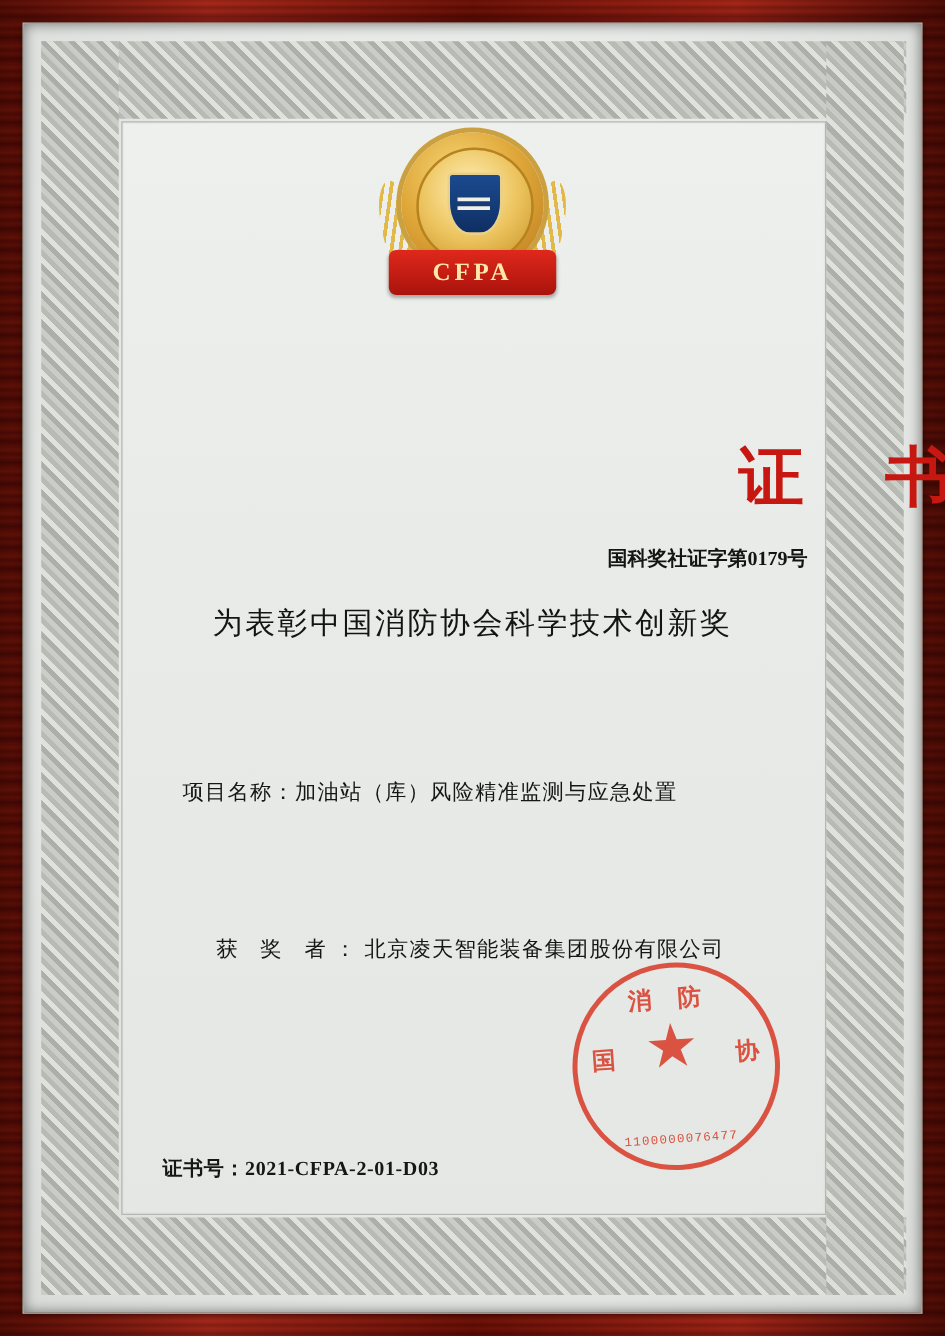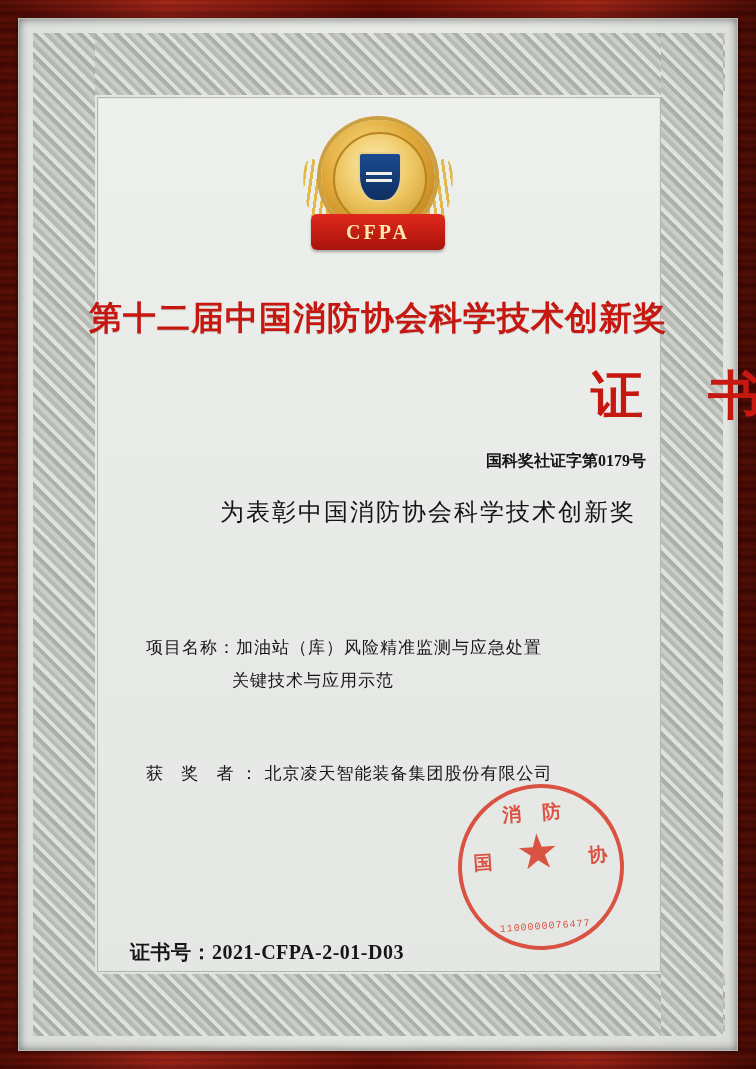--- a/index.html
+++ b/index.html
@@ -77,21 +77,21 @@
     position: absolute;
     left: 80px;
     top: 80px;
     width: 560px;
     height: 871px;
     background: linear-gradient(180deg, #eef0ed 0%, #e9ebe8 40%, #e4e7e3 100%);
   }
   .content {
     position: absolute;
     left: 18px;
-    top: 14px;
+    top: 0;
     width: 720px;
     height: 749px;
   }
 
   
   .emblem-wrap {
     position: absolute;
     left: 0;
     top: 104px;
     width: 720px;
@@ -211,39 +211,39 @@
   }
   .body-line {
     position: absolute;
     left: 118px;
     width: 500px;
     font-family: "Liberation Serif", "DejaVu Serif", serif;
     font-size: 24px;
     letter-spacing: 2px;
     color: #141414;
   }
-  .body-1 { top: 482px; text-indent: 34px; text-align: right; }
+  .body-1 { top: 482px; text-indent: 34px; }
   .body-2 { top: 528px; }
 
   .field {
     position: absolute;
     left: 128px;
     width: 520px;
     font-family: "Liberation Serif", "DejaVu Serif", serif;
     font-weight: normal;
     font-size: 17px;
     color: #161616;
     letter-spacing: 1px;
   }
   .field .label { display: inline-block; }
   .field .value { display: inline-block; }
   .f-project { top: 622px; }
   .f-project-2 { top: 655px; padding-left: 86px; }
   .f-level { top: 702px; }
-  .f-winner { top: 748px; }
+  .f-winner { top: 748px; margin-left: 27px; }
   .f-winner .label { letter-spacing: 7px; }
 
   
   .seal {
     position: absolute;
     left: 440px;
     top: 770px;
     width: 158px;
     height: 158px;
     border-radius: 50%;
@@ -297,21 +297,21 @@
     font-size: 25px;
     letter-spacing: 2px;
     color: #141414;
   }
   .serial-line {
     position: absolute;
     left: 112px;
     top: 925px;
     font-family: "Liberation Serif", "DejaVu Serif", serif;
     font-weight: bold;
-    font-size: 20px;
+    font-size: 16px;
     color: #161616;
     letter-spacing: 0.5px;
   }
 </style>
 </head>
 <body>
 
 <div class="certificate-frame">
   <div class="wood-sheen"></div>
 
@@ -332,30 +332,28 @@
         <div class="wheat-r"></div>
         <div class="gear"></div>
         <div class="inner-circle"></div>
         <div class="shield"></div>
         <div class="ribbon">
           <span>CFPA</span>
         </div>
       </div>
     </div>
 
-    <div class="main-title">第十二届中国消防协会科学技术创新奖</div>
     <div class="sub-title">证 书</div>
     <div class="cert-number">国科奖社证字第0179号</div>
 
     <div class="body-line body-1">为表彰中国消防协会科学技术创新奖</div>
 
     <div class="field f-project">
       <span class="label">项目名称：</span><span class="value">加油站（库）风险精准监测与应急处置</span>
     </div>
-    <div class="field f-project-2">关键技术与应用示范</div>
 
 
     <div class="field f-winner">
       <span class="label">获 奖 者：</span><span class="value">北京凌天智能装备集团股份有限公司</span>
     </div>
 
     <div class="seal">
       <div class="seal-text-top">消 防</div>
       <div class="seal-text-left">国</div>
       <div class="seal-text-right">协</div>

